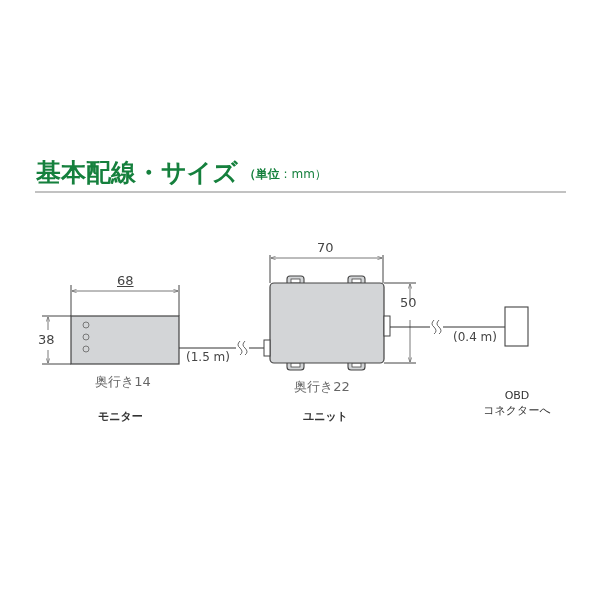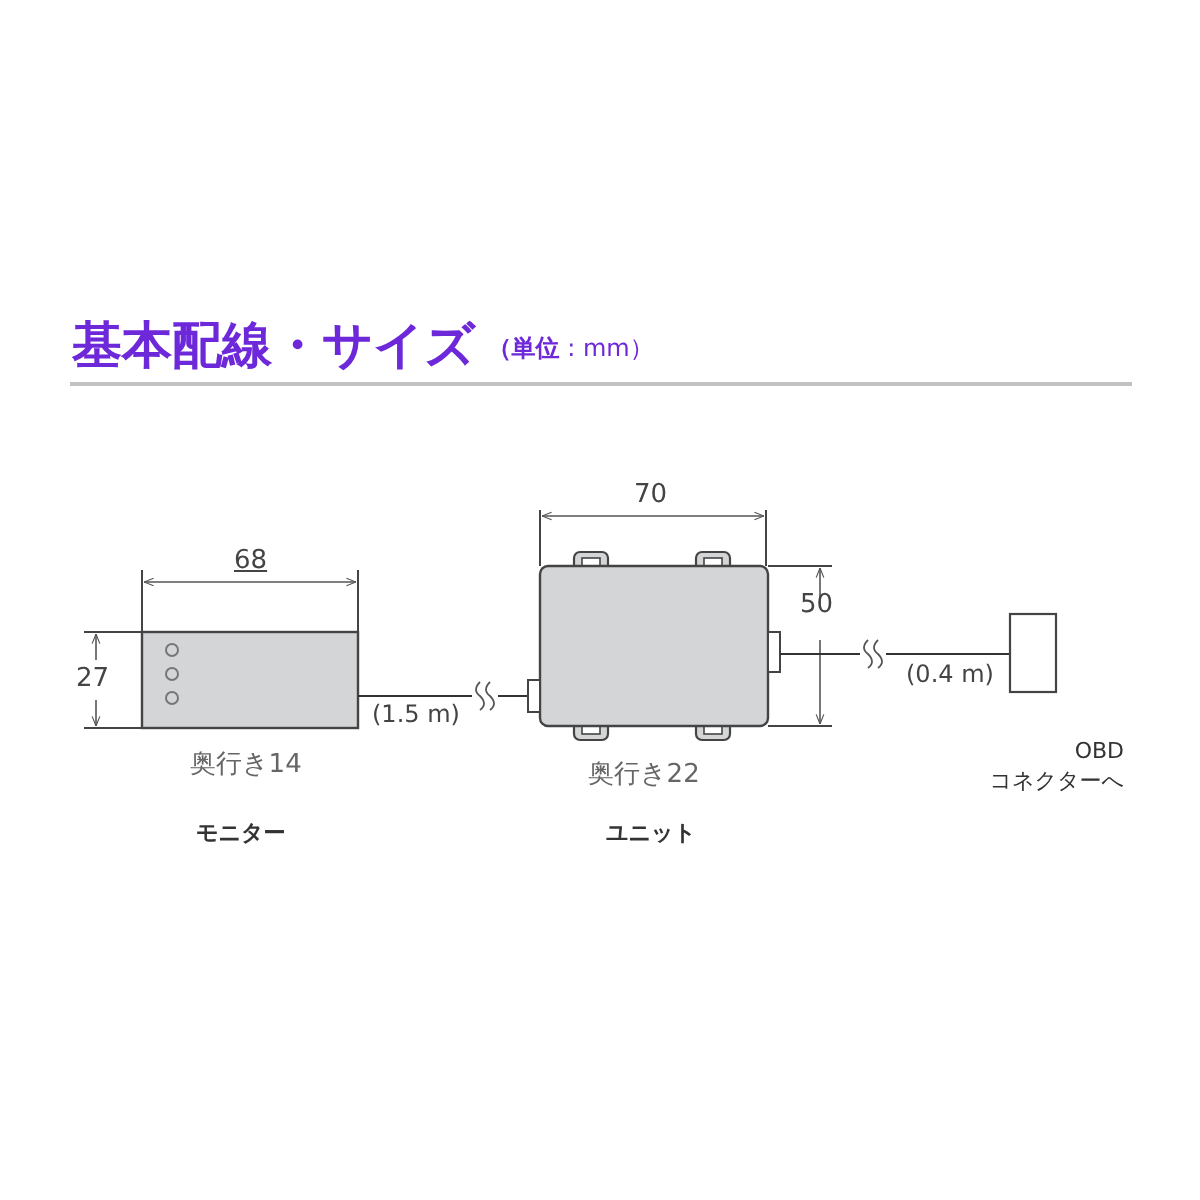--- a/index.html
+++ b/index.html
@@ -1,19 +1,19 @@
 <!DOCTYPE html>
 <html><head>
 <meta charset="utf-8">
 <style>
   html, body { margin: 0; padding: 0; background: #ffffff; }
   body { width: 600px; height: 600px; position: relative; overflow: hidden;
          font-family: "DejaVu Sans", "Liberation Sans", sans-serif; color: #333; }
   .title { position: absolute; left: 36px; top: 156px; font-size: 25px; font-weight: bold;
-           color: #6d28d9; letter-spacing: 0px; white-space: nowrap; }
+           color: #15803d; letter-spacing: 0px; white-space: nowrap; }
   .title .unit { font-size: 12px; font-weight: bold; margin-left: 6px; letter-spacing: 0; vertical-align: 3px; }
   .title .unit .mm { font-weight: normal; }
   .rule { position: absolute; left: 35px; top: 191px; width: 531px; height: 2px; background: #c2c2c2; }
   svg.diagram { position: absolute; left: 0; top: 0; }
   .lbl { position: absolute; font-size: 12px; color: #444; white-space: nowrap; }
   .dim { position: absolute; font-size: 13px; color: #444; white-space: nowrap; }
   .depth { position: absolute; font-size: 13px; color: #666; white-space: nowrap; }
   .name { position: absolute; font-size: 11px; font-weight: bold; color: #333; white-space: nowrap; }
   .obd { position: absolute; font-size: 11px; color: #333; text-align: center; line-height: 15px; white-space: nowrap; }
 </style>
@@ -85,27 +85,27 @@
   <g>
     <line x1="390" y1="327" x2="430" y2="327" stroke="#333" stroke-width="1"></line>
     <path d="M434,320 q-4,4 0,7 q4,4 0,7" fill="none" stroke="#555" stroke-width="0.9"></path>
     <path d="M439,320 q-4,4 0,7 q4,4 0,7" fill="none" stroke="#555" stroke-width="0.9"></path>
     <line x1="443" y1="327" x2="505" y2="327" stroke="#333" stroke-width="1"></line>
   </g>
   <rect x="505" y="307" width="23" height="39" fill="#fff" stroke="#444" stroke-width="1.1"></rect>
 </svg>
 
 <div class="dim" style="left:117px; top:273px;text-decoration:underline;">68</div>
-<div class="dim" style="left:38px; top:332px;">27</div>
+<div class="dim" style="left:38px; top:332px;">38</div>
 <div class="lbl" style="left:186px; top:350px;">(1.5 m)</div>
 <div class="depth" style="left:95px; top:373px;">奥行き14</div>
 <div class="name" style="left:98px; top:409px;">モニター</div>
 
 <div class="dim" style="left:317px; top:240px;">70</div>
 <div class="dim" style="left:400px; top:295px;">50</div>
 <div class="depth" style="left:294px; top:378px;">奥行き22</div>
 <div class="name" style="left:303px; top:409px;">ユニット</div>
 <div class="lbl" style="left:453px; top:330px;">(0.4 m)</div>
 
-<div class="obd" style="left:472px; top:368px; width:90px;text-align:right;">
+<div class="obd" style="left:472px; top:388px; width:90px;">
   <div>OBD</div>
   <div>コネクターへ</div>
 </div>
 
 </body></html>

